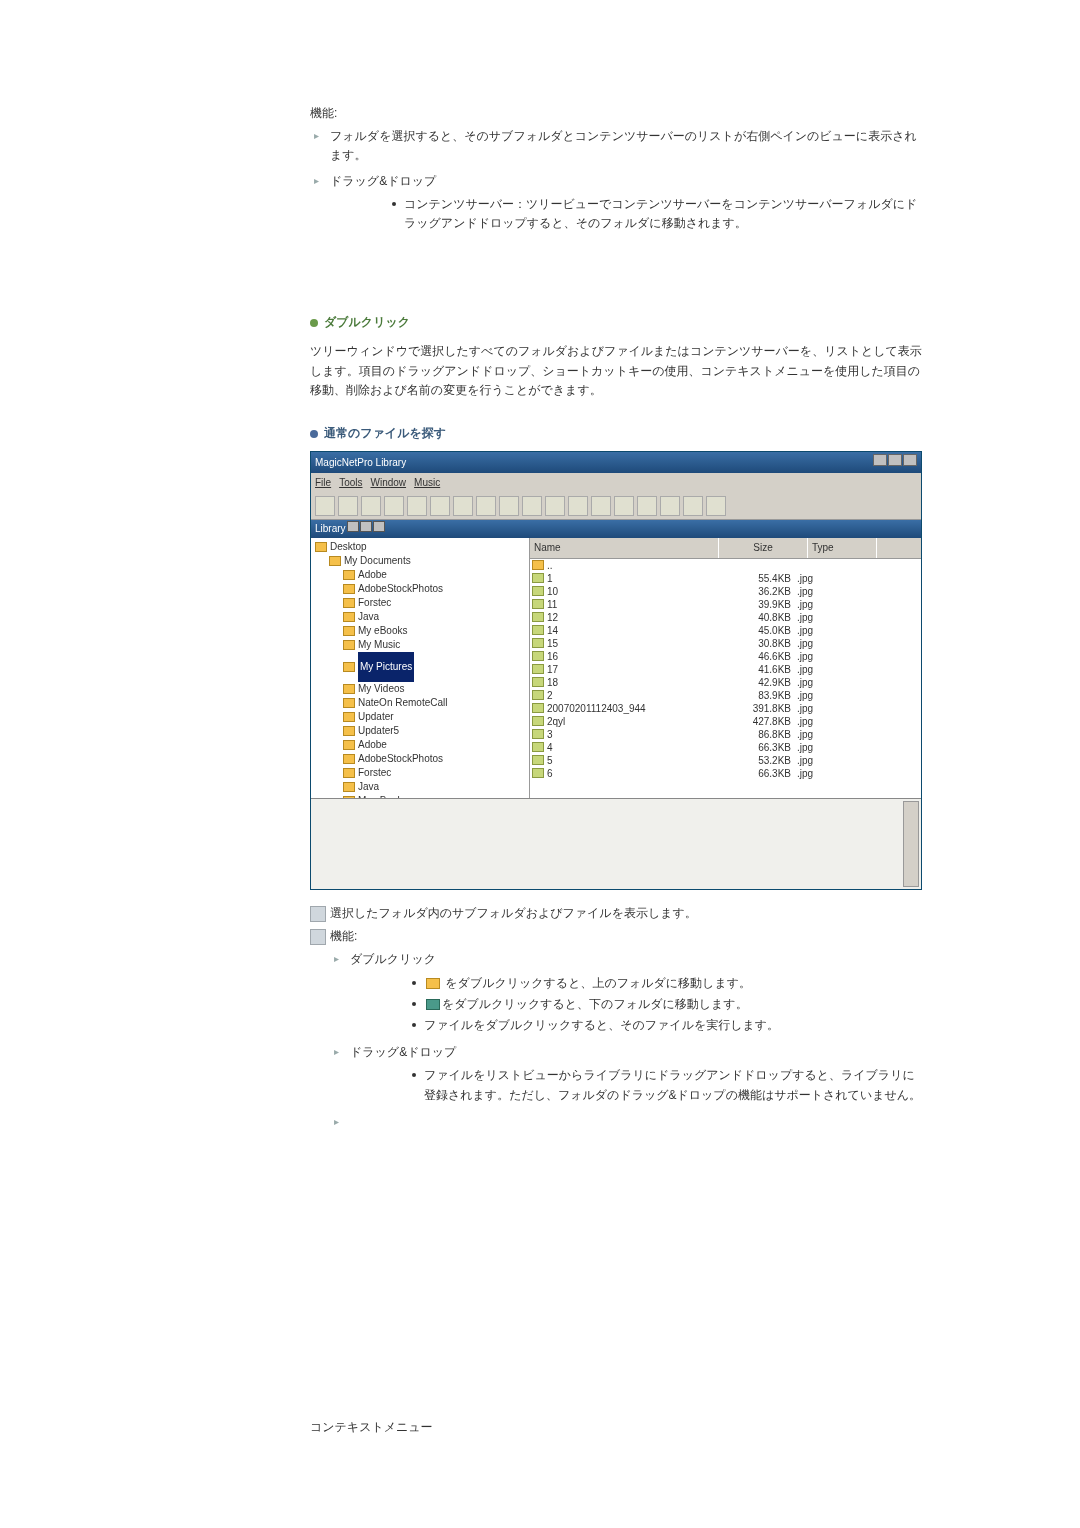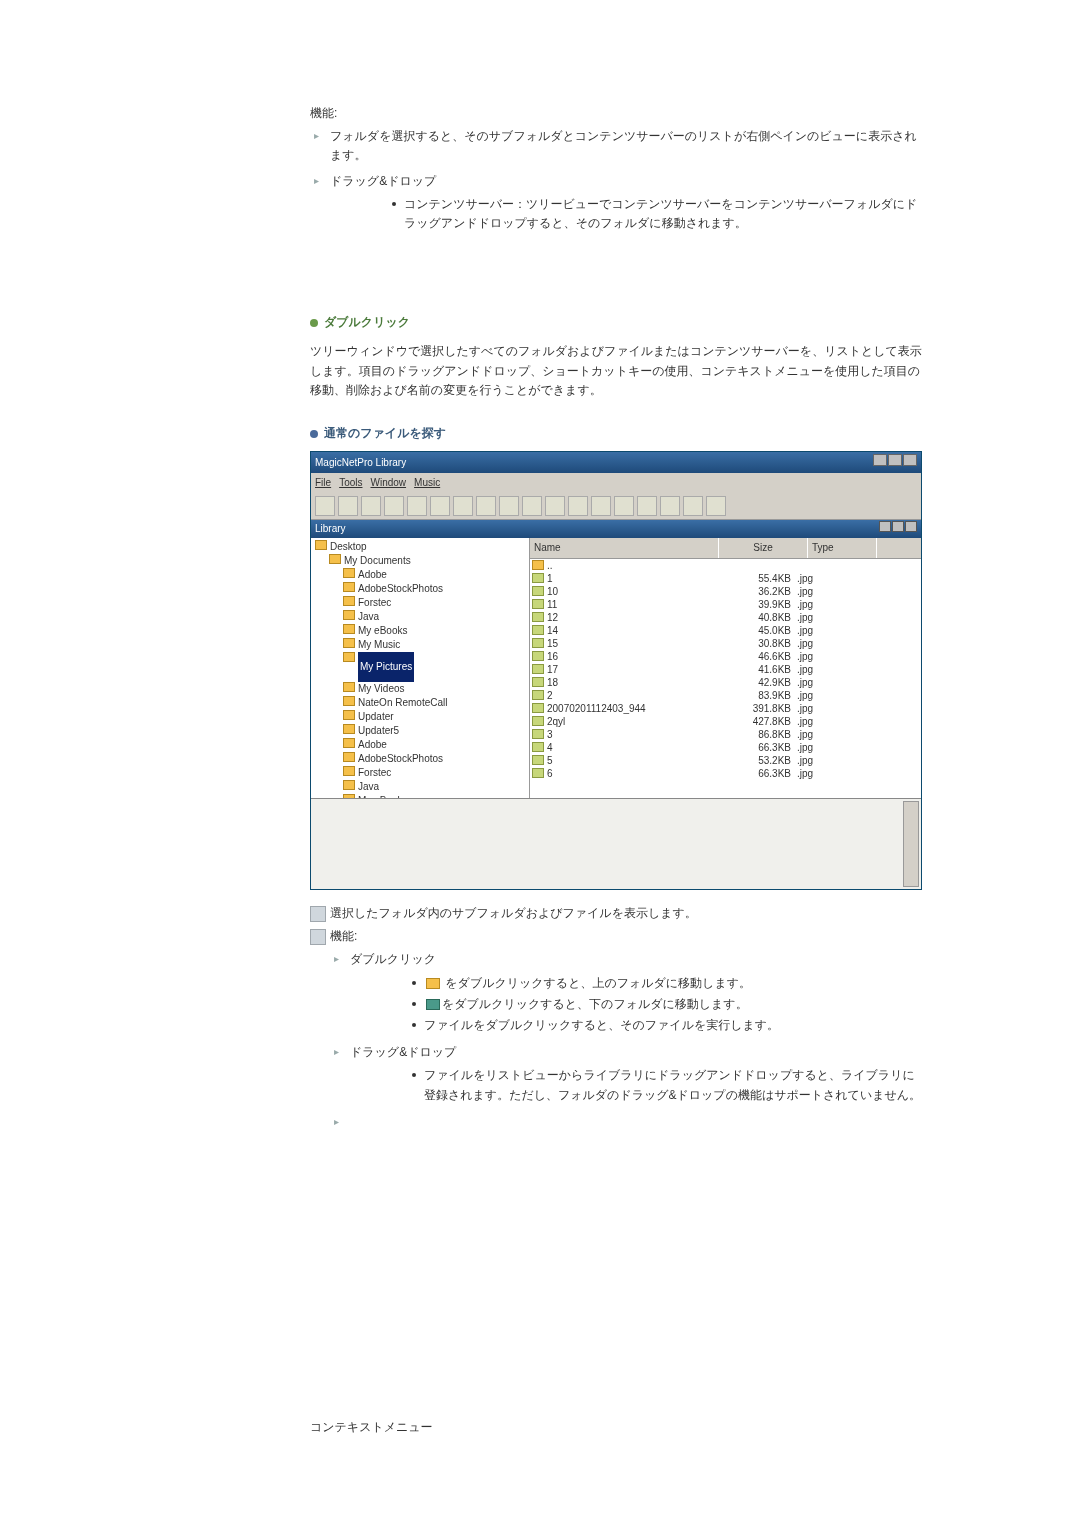--- a/index.html
+++ b/index.html
@@ -20,25 +20,25 @@
 
 .shot{width:610px;border:1px solid #0c4a6e;margin:6px 0 14px 0;background:#d4d0c8;font-size:10px}
 .win-title{background:linear-gradient(#3a6ea5,#1e4a7a);color:#fff;padding:2px 4px;display:flex;justify-content:space-between;align-items:center}
 .win-btns span{display:inline-block;width:12px;height:10px;background:#c0c0c0;border:1px solid #666;margin-left:1px}
 .menu{padding:2px 4px;background:#d4d0c8}
 .menu span{margin-right:8px;text-decoration:underline}
 .tb{padding:3px 4px;background:#d4d0c8;border-bottom:1px solid #999;display:flex;gap:3px}
 .tb i{display:inline-block;width:18px;height:18px;background:#e0e0d0;border:1px solid #aaa}
 .pane{display:flex;height:260px;background:#fff}
 .tree{width:210px;border-right:1px solid #999;overflow:hidden;padding:2px 4px;background:#fff;line-height:14px}
-.tree .lbl{display:flex;white-space:nowrap}
+.tree .lbl{display:flex;align-items:center;white-space:nowrap}
 .tree .ind{display:inline-block}
 .tree .fold{display:inline-block;width:10px;height:8px;background:#f5c04a;border:1px solid #b88a20;margin-right:3px}
 .tree .sel{background:#0a246a;color:#fff;padding:8px 2px}
-.lib-bar{background:linear-gradient(#3a6ea5,#1e4a7a);color:#fff;padding:1px 4px;display:flex;justify-content:space-between}
+.lib-bar{background:linear-gradient(#3a6ea5,#1e4a7a);color:#fff;padding:1px 4px;display:flex;}
 .lib-bar .mini span{display:inline-block;width:10px;height:9px;background:#c0c0c0;border:1px solid #555;margin-left:1px}
 .list{flex:1;overflow:hidden;background:#fff}
 .list-head{display:flex;background:#d4d0c8;border-bottom:1px solid #999}
 .list-head div{padding:2px 4px;border-right:1px solid #fff;font-size:10px}
 .col-n{width:180px}.col-s{width:80px;text-align:center}.col-t{width:60px}
 .list-body{font-size:10px;line-height:13px}
 .row{display:flex}
 .row .ic{display:inline-block;width:10px;height:8px;background:#c7d77a;border:1px solid #8a9a40;margin:1px 3px 0 2px}
 .row.up .ic{background:#f5c04a;border-color:#b88a20}
 .row .n{width:164px;white-space:nowrap;overflow:hidden}

